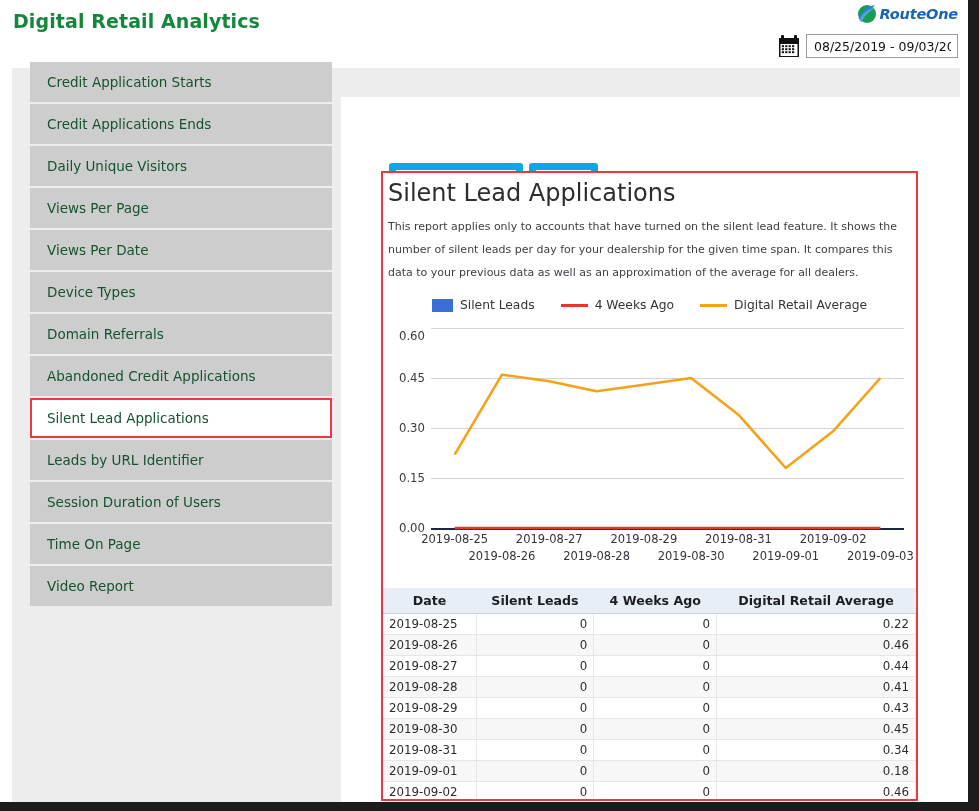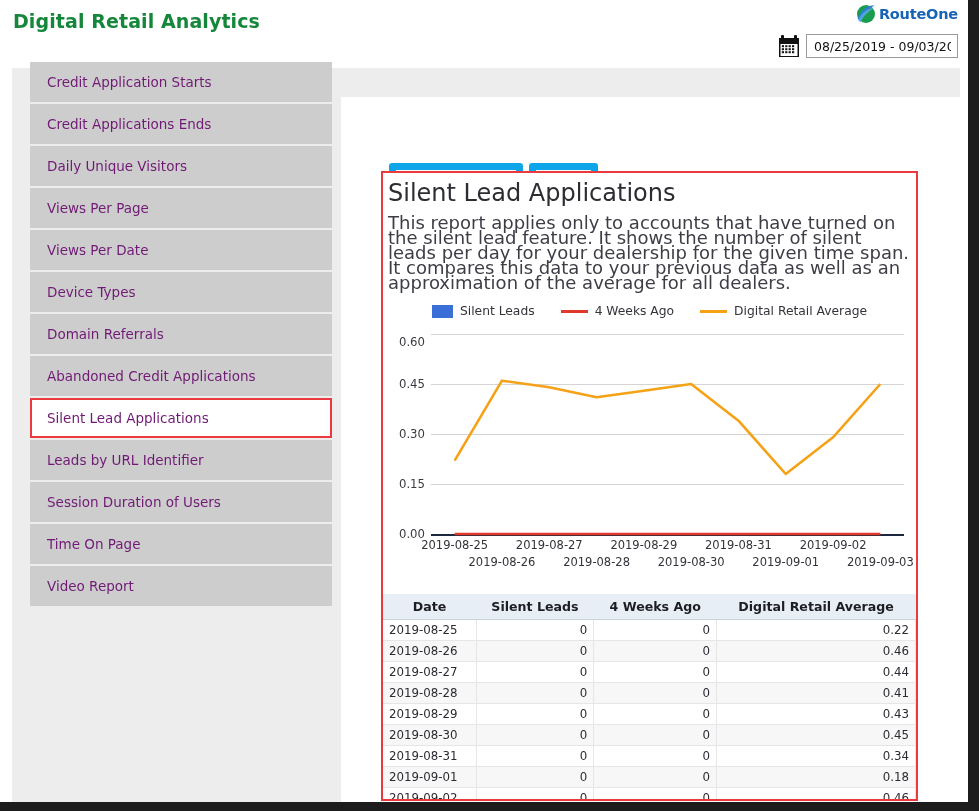--- a/index.html
+++ b/index.html
@@ -15,21 +15,21 @@
 
   
   .header { position: absolute; left: 0; top: 0; width: 968px; height: 66px; background:#fff; }
   .app-title {
     position: absolute; left: 13px; top: 10px;
     font-size: 19px; font-weight: bold; color: #15873b;
     letter-spacing: .1px;
   }
   .brand { position: absolute; right: 10px; top: 4px; display: flex; align-items: center; gap: 3px; }
   .brand-mark { width: 20px; height: 20px; position: relative; }
-  .brand-text { font-size: 14.5px; font-weight: bold; color: #1763b5; letter-spacing: -.2px; }
+  .brand-text { font-size: 14.5px; font-weight: bold; color: #1763b5; letter-spacing: -.2px; font-style: italic; }
 
   .daterange { position: absolute; right: 10px; top: 34px; display: flex; align-items: center; gap: 6px; }
   .cal-icon { width: 22px; height: 23px; position: relative; }
   .daterange-input {
     border: 1px solid #9a9a9a; background: #fff;
     font-family: "DejaVu Sans", "Liberation Sans", sans-serif;
     font-size: 12.5px; color: #111; padding: 3px 6px 3px 7px;
     width: 152px; height: 24px; line-height: 18px;
   }
 
@@ -37,21 +37,21 @@
   .page-panel {
     position: absolute; left: 12px; top: 68px;
     width: 948px; height: 735px;
     background: #ededed;
   }
 
   
   .sidebar { position: absolute; left: 30px; top: 62px; width: 302px; }
   .side-item {
     height: 40px; margin-bottom: 2px;
-    background: #cdcdcd; color: #701a75;
+    background: #cdcdcd; color: #14532d;
     font-size: 13.5px; display: flex; align-items: center;
     padding-left: 17px; cursor: pointer;
   }
   .side-item.selected {
     background: #ffffff; border: 2px solid #ea3a3f; padding-left: 15px;
   }
 
   
   .content-card {
     position: absolute; left: 341px; top: 97px;
@@ -70,21 +70,21 @@
     position: absolute; left: 40px; top: 74px;
     width: 537px; height: 630px;
     border: 2px solid #ea3a3f; background: #fff;
     overflow: hidden;
   }
 
   .report-title {
     margin: 6px 0 0 5px; font-size: 24px; color: #2c2c33; font-weight: normal;
   }
   .report-desc {
-    margin: 8px 5px 0 5px; font-size: 18px; color: #3d3d46; line-height: 15px;
+    margin: 8px 5px 0 5px; font-size: 11px; color: #3d3d46; line-height: 23px;
   }
 
   
   .chart-wrap { position: relative; margin-top: 10px; height: 278px; }
   .legend {
     display: flex; justify-content: center; align-items: center; gap: 26px;
     height: 22px; font-size: 12.3px; color: #33333a;
   }
   .legend-item { display: flex; align-items: center; gap: 7px; }
   .legend-swatch-bar { width: 21px; height: 13px; background: #3a6fd8; }

